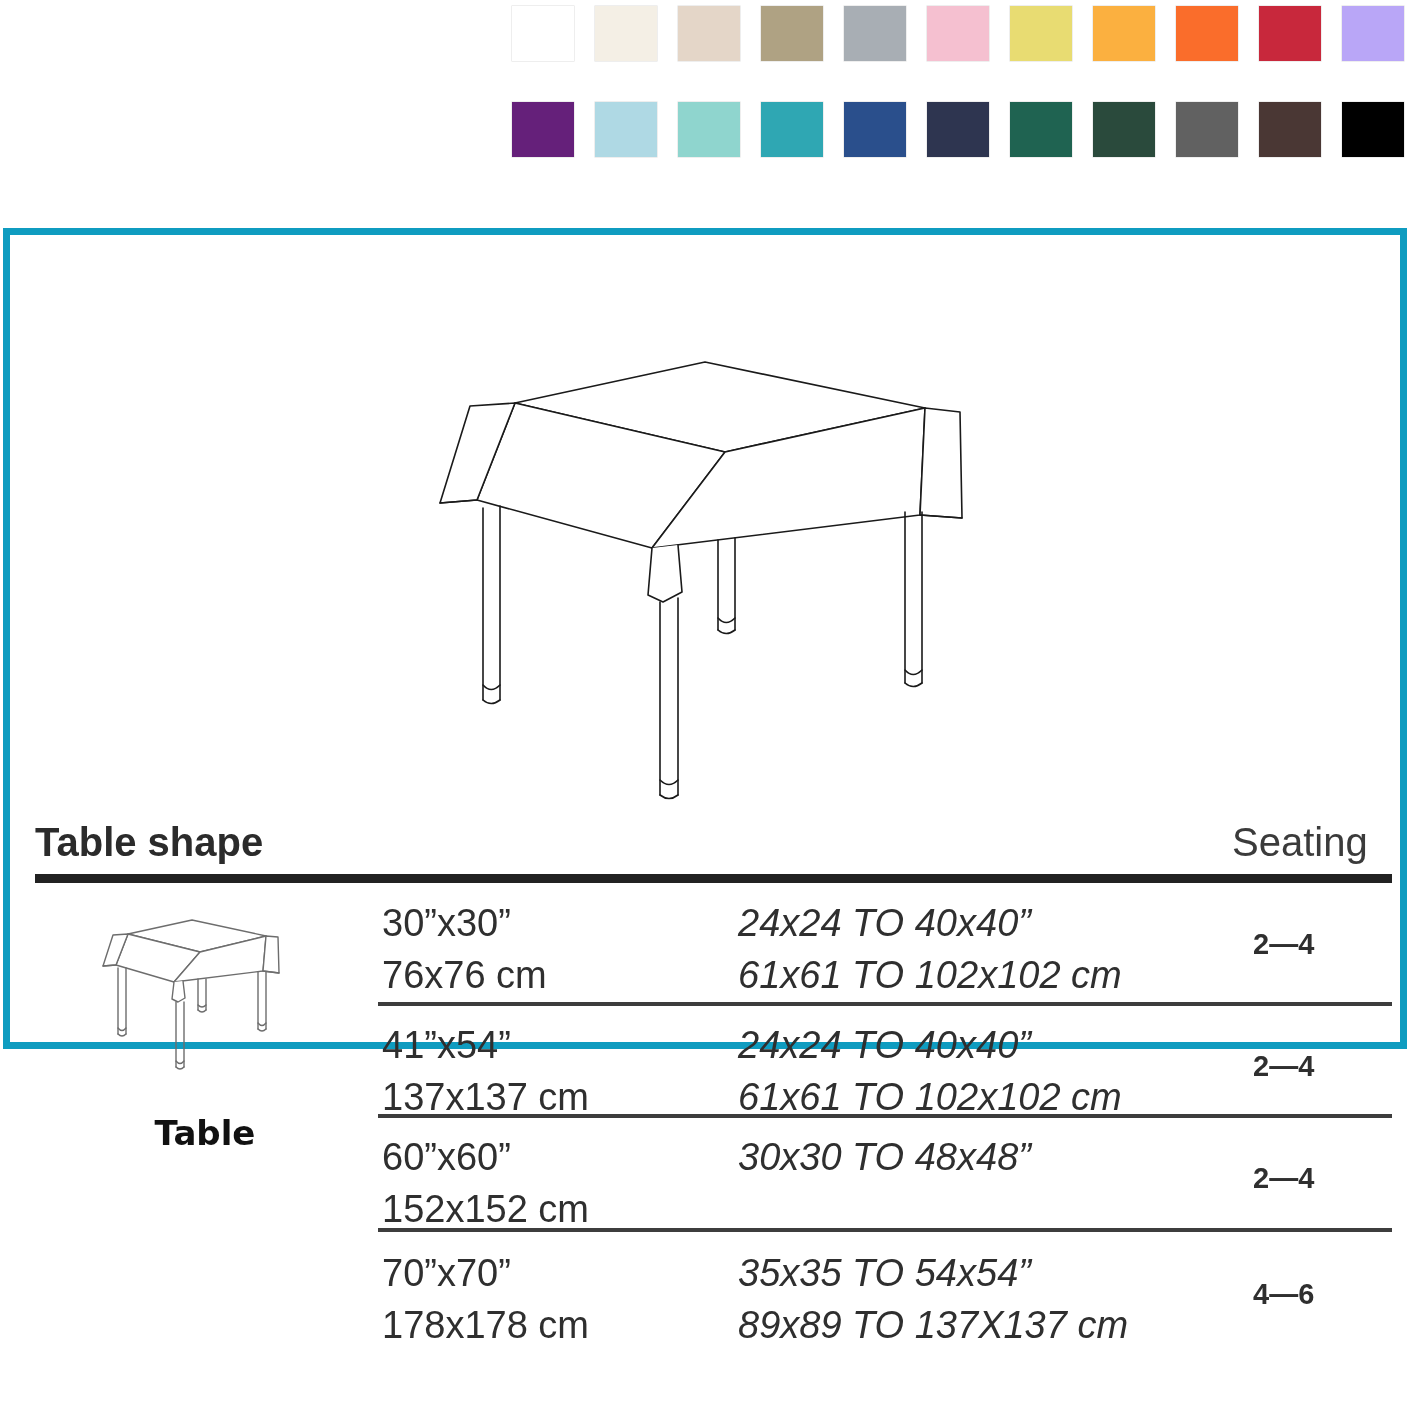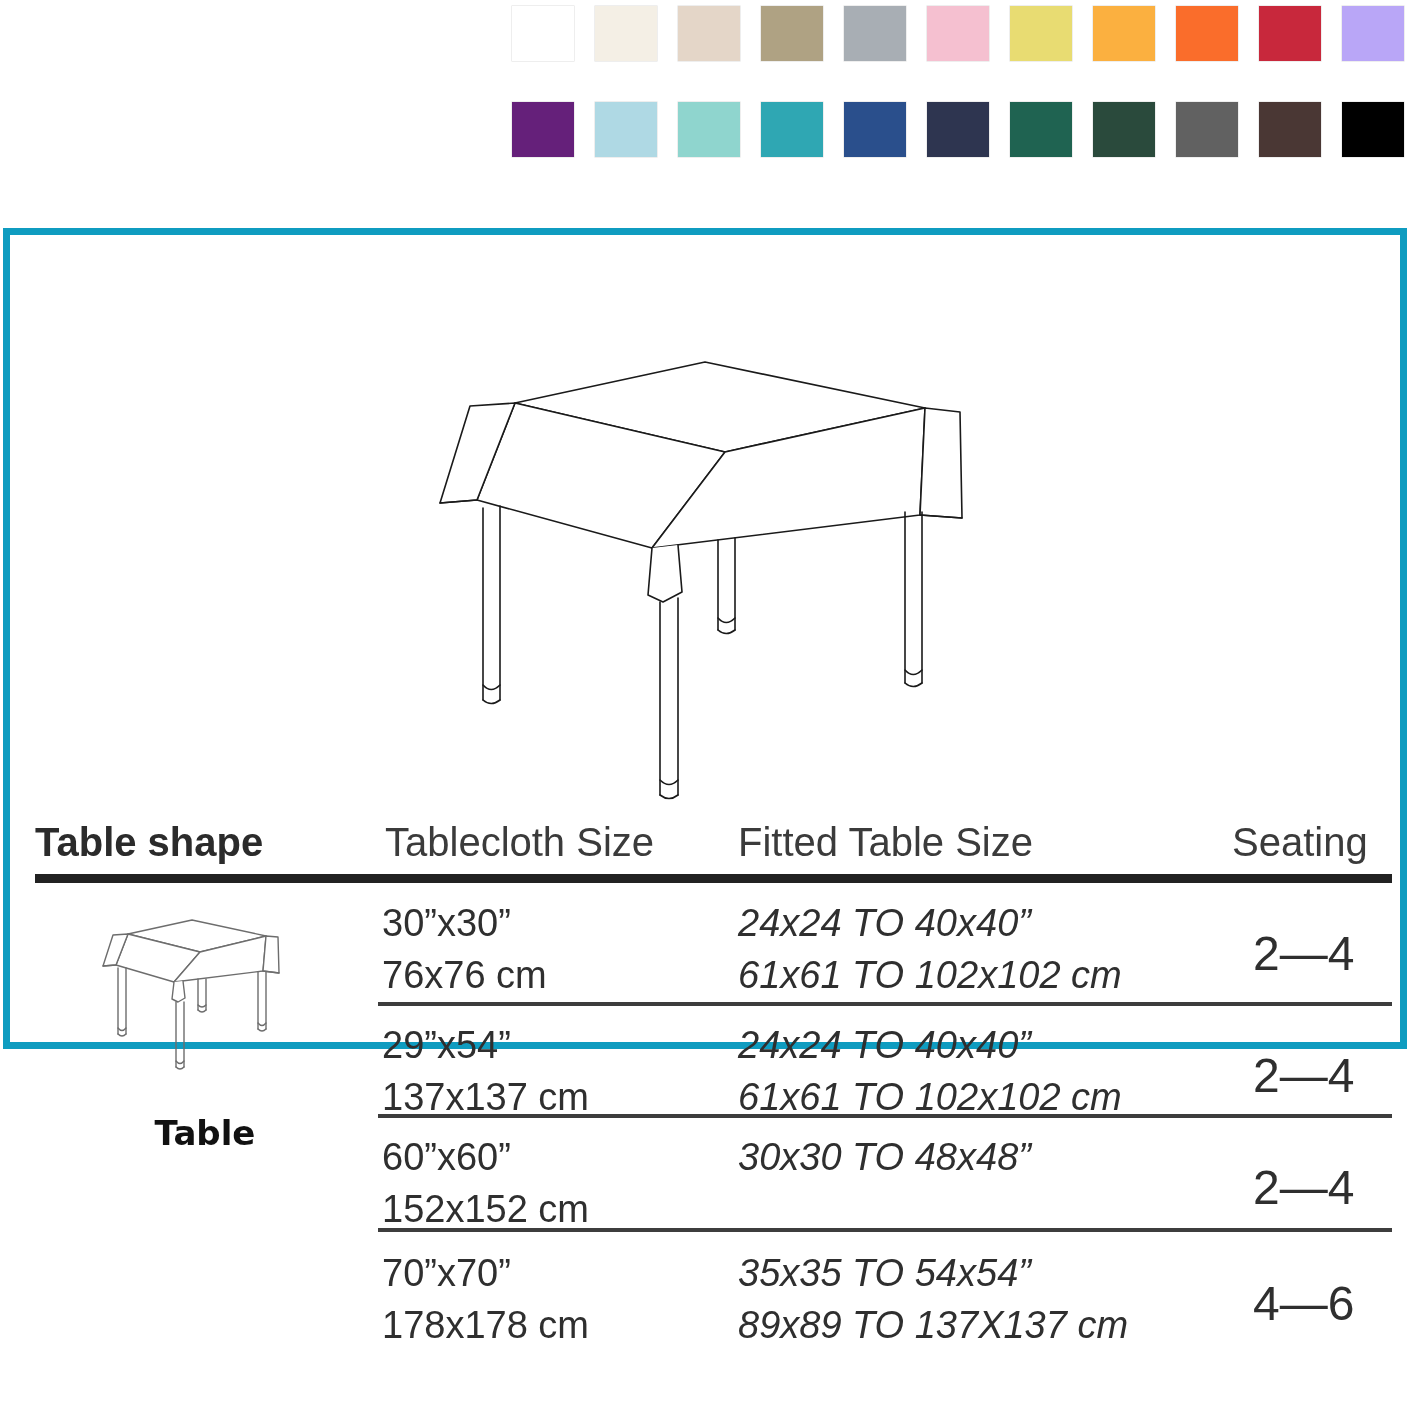--- a/index.html
+++ b/index.html
@@ -136,23 +136,24 @@
     position: absolute;
     color: #2f2f2f;
     font-size: 38px;
     white-space: nowrap;
     line-height: 1;
   }
   .c-cloth  { left: 372px; }
   .c-fitted { left: 728px; font-style: italic; }
   .c-seat {
     left: 1243px;
-    font-size: 48px;
+    font-size: 29px;
     top: 40px;
     color: #2f2f2f;
+    font-weight: bold;
   }
   .line-a { top: 14px; }
   .line-b { top: 66px; }
 </style>
 </head>
 <body>
 
 <div id="brand-header">
 
   <div id="swatch-grid">
@@ -220,22 +221,20 @@
       <path d="M298 200 L298 290 M315 198 L315 290"></path>
       <path d="M298 278 Q306 287 315 278"></path>
       <path d="M298 290 Q306 297 315 290"></path>
     </svg>
   </div>
 
   <div id="spec-table">
 
     <div class="thead">
       <div class="th th-shape">Table shape</div>
-      <div class="th th-cloth">Tablecloth Size</div>
-      <div class="th th-fitted">Fitted Table Size</div>
       <div class="th th-seat">Seating</div>
     </div>
 
     <div class="rule-heavy top"></div>
 
     <div id="shape-cell">
       <svg id="shape-icon" viewBox="0 0 250 185" fill="none" stroke="#6d6d6d" stroke-width="1.4" stroke-linejoin="round" stroke-linecap="round">
         <path d="M48 22 L112 8 L186 24 L120 40 Z" fill="#ffffff"></path>
         <path d="M48 22 L36 53 L94 70 L120 40 Z" fill="#ffffff"></path>
         <path d="M120 40 L94 70 L183 59 L186 24 Z" fill="#ffffff"></path>
@@ -263,21 +262,21 @@
     <div class="row" style="top:90px">
       <div class="cell c-cloth  line-a">30”x30”</div>
       <div class="cell c-cloth  line-b">76x76  cm</div>
       <div class="cell c-fitted line-a">24x24 TO 40x40”</div>
       <div class="cell c-fitted line-b">61x61 TO 102x102 cm</div>
       <div class="cell c-seat">2—4</div>
     </div>
     <div class="rule-thin" style="top:202px"></div>
 
     <div class="row" style="top:212px">
-      <div class="cell c-cloth  line-a">29”x54”</div>
+      <div class="cell c-cloth  line-a">41”x54”</div>
       <div class="cell c-cloth  line-b">137x137 cm</div>
       <div class="cell c-fitted line-a">24x24 TO 40x40”</div>
       <div class="cell c-fitted line-b">61x61 TO 102x102 cm</div>
       <div class="cell c-seat">2—4</div>
     </div>
     <div class="rule-thin" style="top:314px"></div>
 
     <div class="row" style="top:324px">
       <div class="cell c-cloth  line-a">60”x60”</div>
       <div class="cell c-cloth  line-b">152x152 cm</div>

